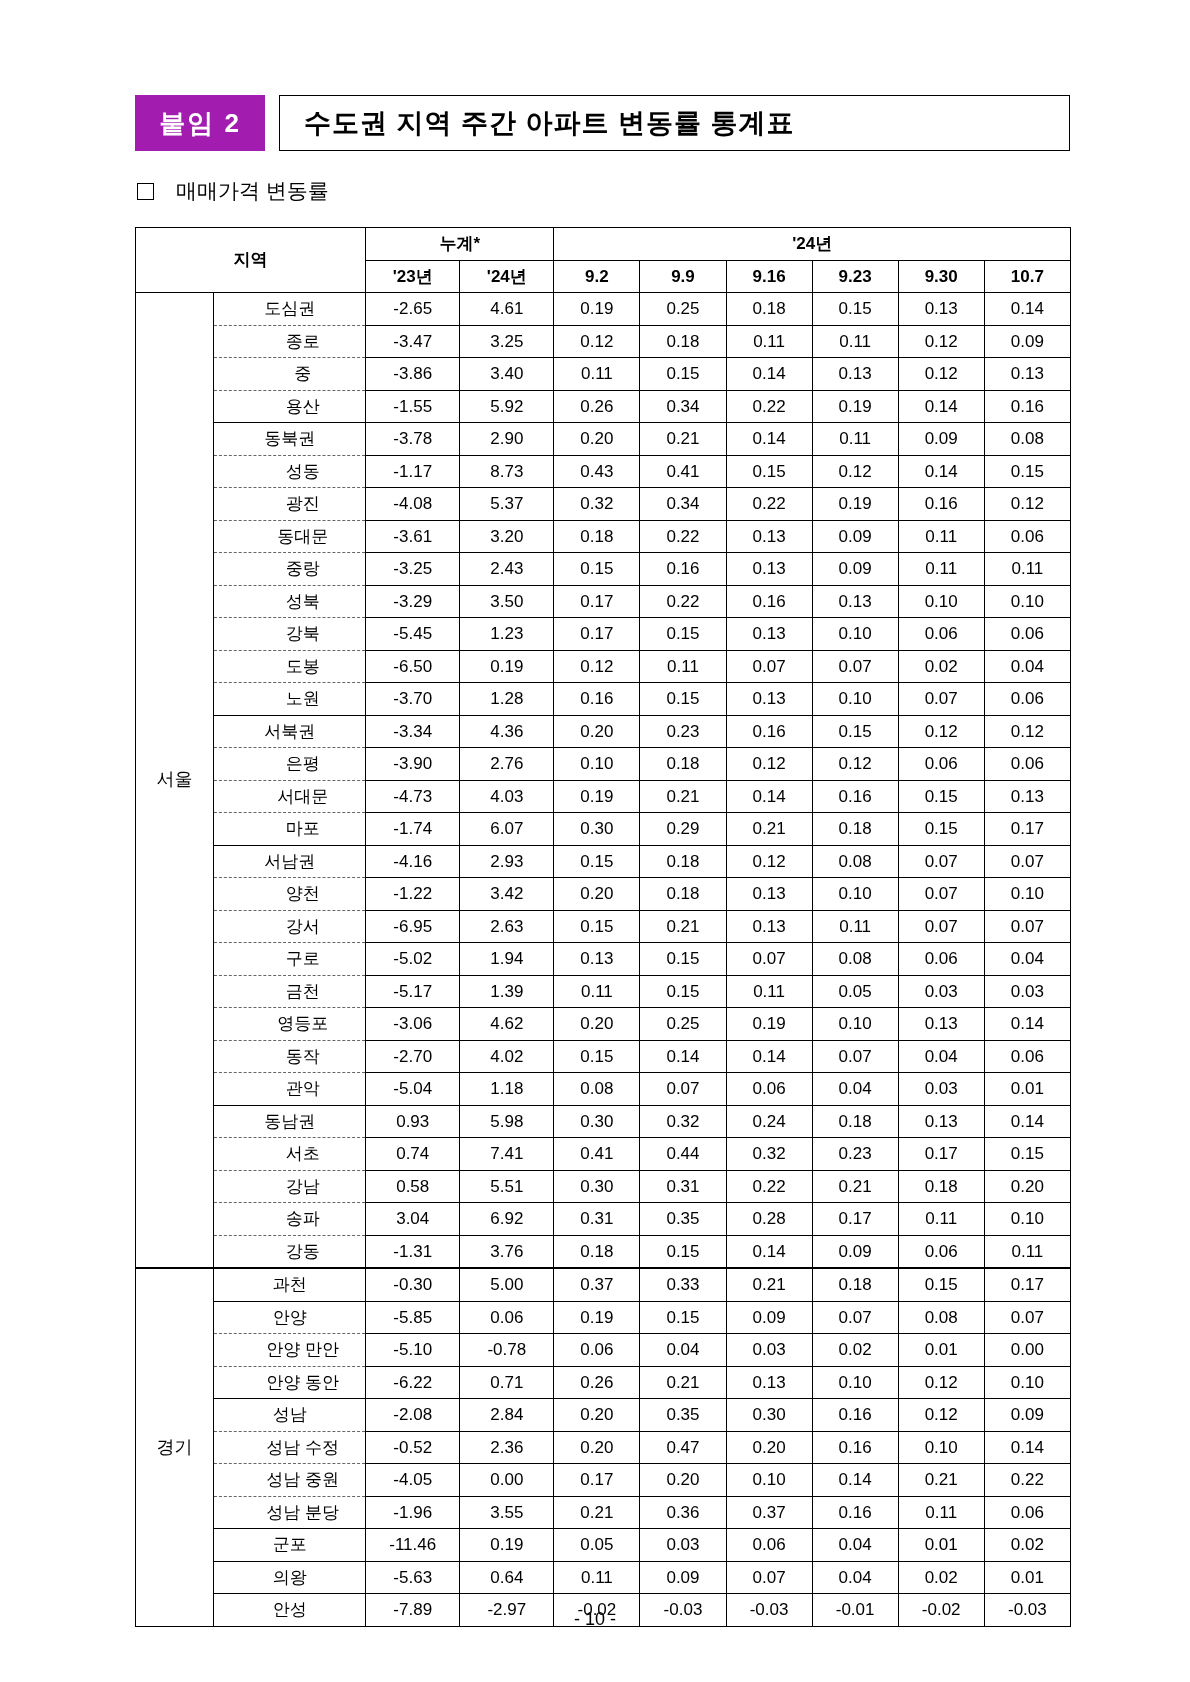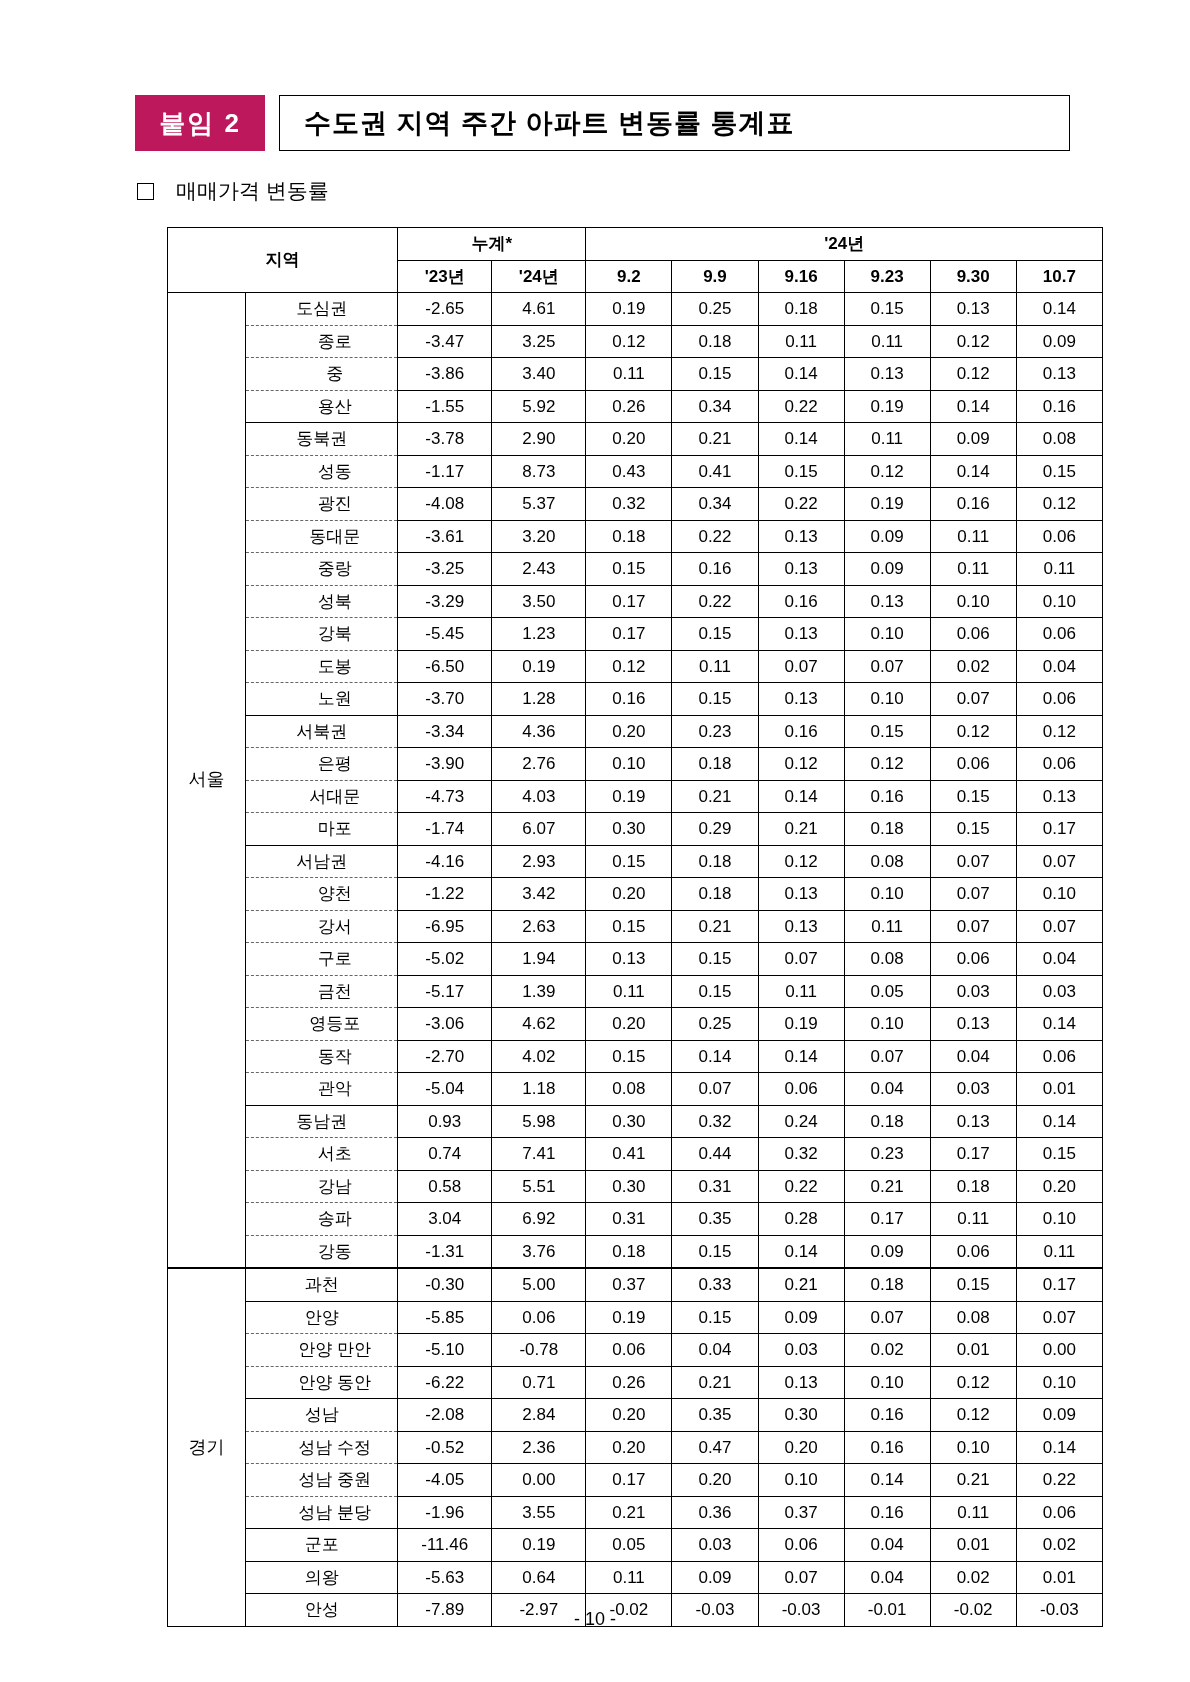--- a/index.html
+++ b/index.html
@@ -24,21 +24,21 @@
 
   
   .header-row {
     display: flex;
     align-items: stretch;
     height: 56px;
     margin-bottom: 26px;
   }
   .badge {
     width: 130px;
-    background: #be185d;
+    background: #a21caf;
     color: #ffffff;
     font-size: 26px;
     font-weight: bold;
     display: flex;
     align-items: center;
     justify-content: center;
     letter-spacing: 2px;
   }
   .title-box {
     flex: 1;
@@ -66,21 +66,20 @@
     height: 15px;
     border: 1.5px solid #000;
   }
 
   
   table.stat {
     border-collapse: collapse;
     width: 936px;
     table-layout: fixed;
     font-size: 17px;
-    margin-left: 32px;
   }
   table.stat th, table.stat td {
     border: 1px solid #000;
     text-align: center;
     padding: 0;
     height: 31.5px;
     line-height: 31.5px;
     font-weight: normal;
   }
   table.stat thead th {

